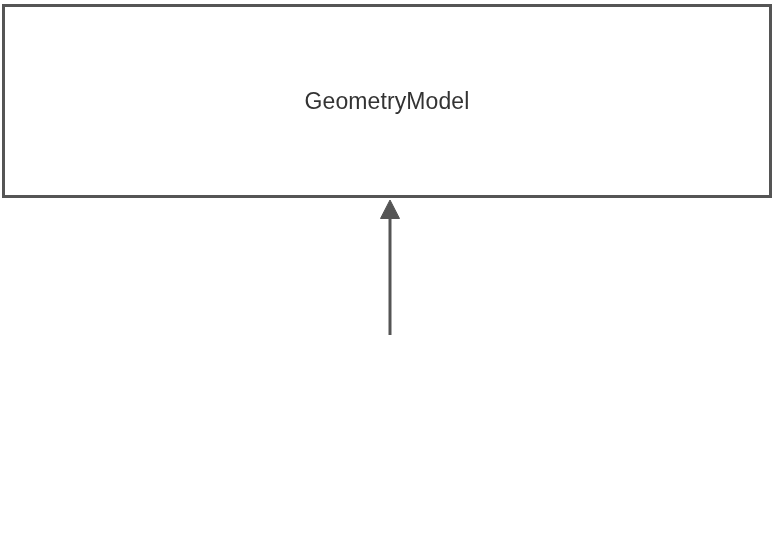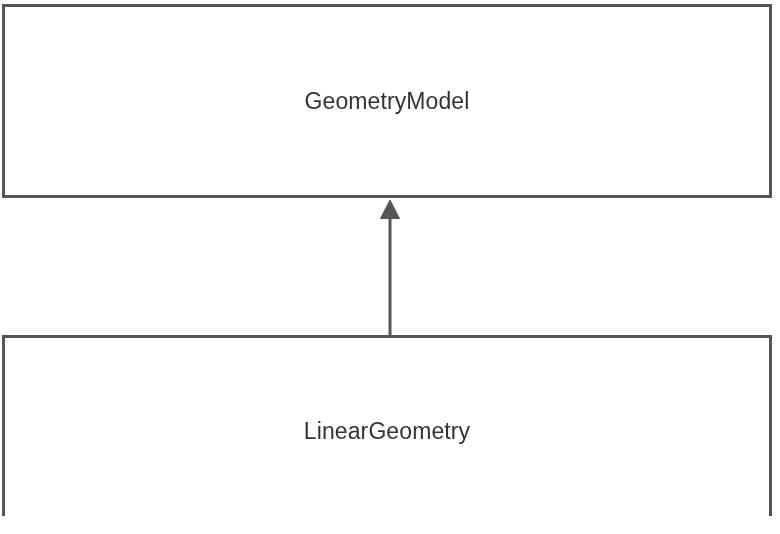--- a/index.html
+++ b/index.html
@@ -67,17 +67,14 @@
 
   <div class="class-box" id="box-geometrymodel">
     <span class="class-name">GeometryModel</span>
   </div>
 
   <svg class="generalization-edge" viewBox="0 0 780 534">
     <line x1="390" y1="335" x2="390" y2="218" stroke="#555555" stroke-width="3"></line>
     <polygon points="390,200 399.5,218.5 380.5,218.5" fill="#555555" stroke="#555555" stroke-width="1" stroke-linejoin="miter"></polygon>
   </svg>
 
-  <div class="class-box" id="box-lineargeometry">
-    <span class="class-name">LinearGeometry</span>
-  </div>
 
 </div>
 
 </body></html>

